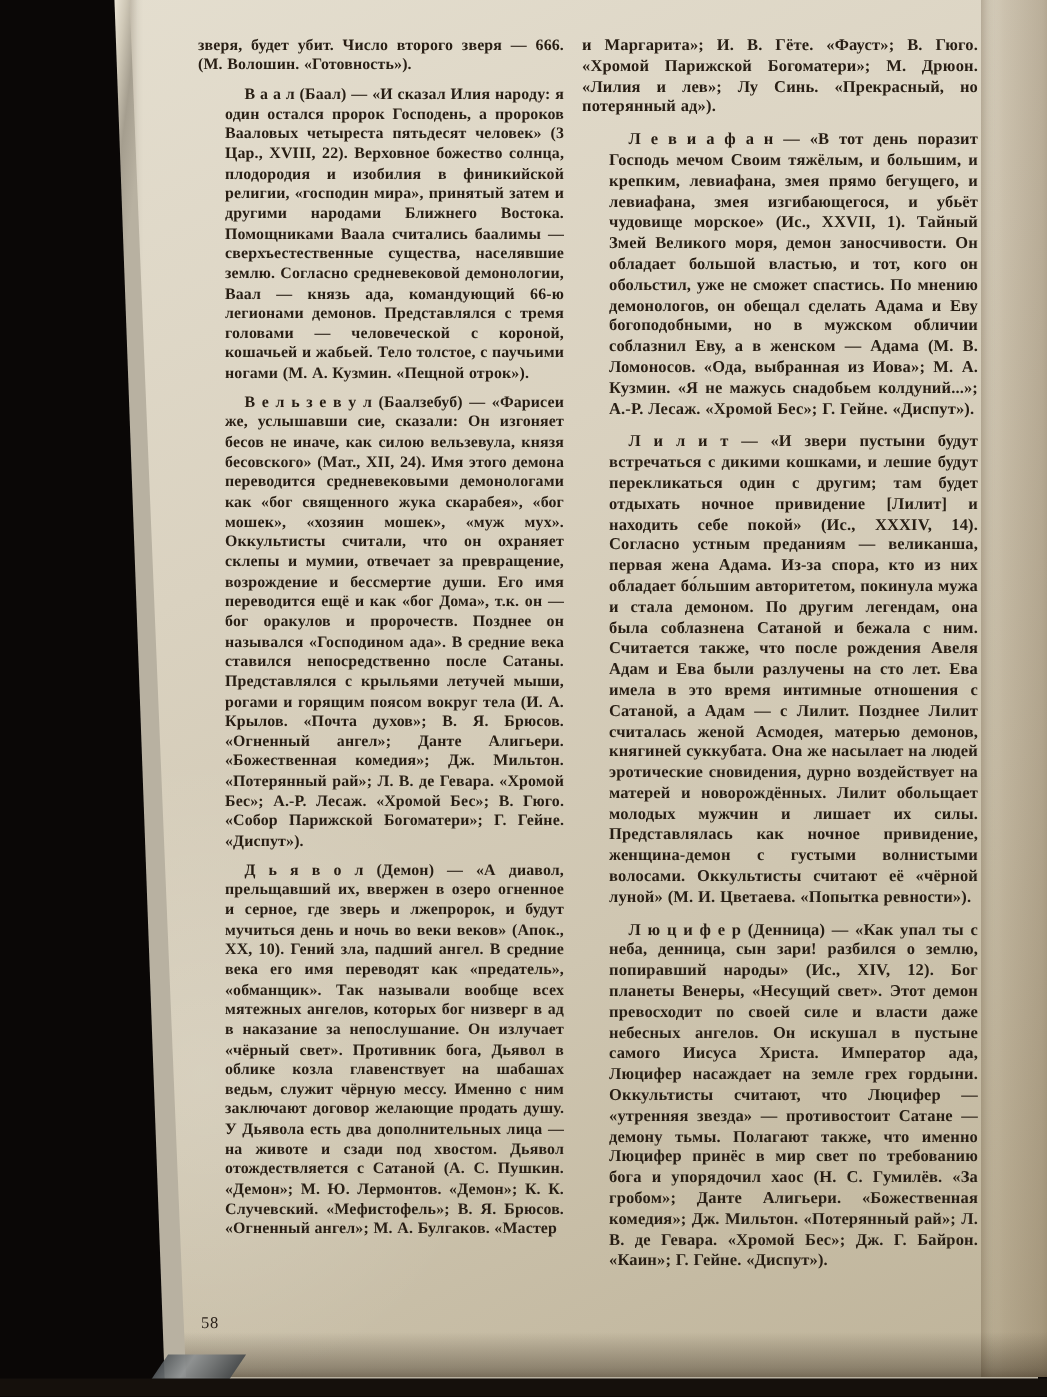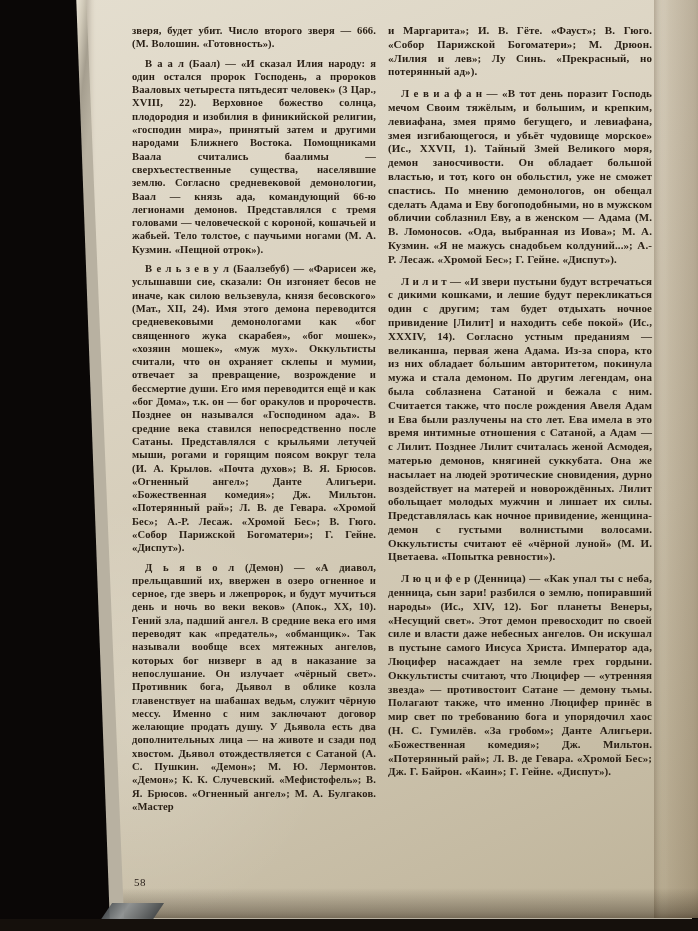--- a/index.html
+++ b/index.html
@@ -35,21 +35,21 @@
     position:absolute;left:0;right:0;bottom:0;height:30px;
     background:linear-gradient(to bottom,rgba(35,24,12,0),rgba(35,24,12,.42));
   }
   .content{position:absolute;left:46px;top:34px;display:flex;gap:12px;justify-content:flex-end;}
   .col p{
     margin:0;color:#281e14;font-weight:700;
     text-align:justify;letter-spacing:.1px;word-spacing:.3px;
   }
   .col-left{width:244px;font-size:10.6px;line-height:13.3px;}
   .col-right{width:264px;font-size:11px;line-height:13.8px;}
-  .col p.entry{text-indent:13px;margin-top:6px;}
+  .col p.entry{text-indent:13px;margin-top:6px;margin-left:18px;}
   .col-right p.entry{margin-top:8px;}
   .page-number{
     position:absolute;left:48px;top:886px;
     font-size:11px;font-weight:400;color:#2a211a;letter-spacing:.5px;
   }
   
   .stack-bottom{
     position:absolute;left:106px;top:903px;width:52px;height:18px;
     background:linear-gradient(to right,#565b5e,#8d9193 35%,#6e7274 65%,#45494c);
     transform:skewX(-34deg);opacity:.9;
@@ -71,21 +71,21 @@
 
     <div class="content">
       <div class="col col-left">
         <p>зверя, будет убит. Число второго зверя — 666. (М. Волошин. «Готовность»).</p>
         <p class="entry">В а а л (Баал) — «И сказал Илия народу: я один остался пророк Господень, а пророков Вааловых четыреста пятьдесят человек» (3 Цар., XVIII, 22). Верховное божество солнца, плодородия и изобилия в финикийской религии, «господин мира», принятый затем и другими народами Ближнего Востока. Помощниками Ваала считались баалимы — сверхъестественные существа, населявшие землю. Согласно средневековой демонологии, Ваал — князь ада, командующий 66-ю легионами демонов. Представлялся с тремя головами — человеческой с короной, кошачьей и жабьей. Тело толстое, с паучьими ногами (М. А. Кузмин. «Пещной отрок»).</p>
         <p class="entry">В е л ь з е в у л (Баалзебуб) — «Фарисеи же, услышавши сие, сказали: Он изгоняет бесов не иначе, как силою вельзевула, князя бесовского» (Мат., XII, 24). Имя этого демона переводится средневековыми демонологами как «бог священного жука скарабея», «бог мошек», «хозяин мошек», «муж мух». Оккультисты считали, что он охраняет склепы и мумии, отвечает за превращение, возрождение и бессмертие души. Его имя переводится ещё и как «бог Дома», т.к. он — бог оракулов и пророчеств. Позднее он назывался «Господином ада». В средние века ставился непосредственно после Сатаны. Представлялся с крыльями летучей мыши, рогами и горящим поясом вокруг тела (И. А. Крылов. «Почта духов»; В. Я. Брюсов. «Огненный ангел»; Данте Алигьери. «Божественная комедия»; Дж. Мильтон. «Потерянный рай»; Л. В. де Гевара. «Хромой Бес»; А.-Р. Лесаж. «Хромой Бес»; В. Гюго. «Собор Парижской Богоматери»; Г. Гейне. «Диспут»).</p>
         <p class="entry">Д ь я в о л (Демон) — «А диавол, прельщавший их, ввержен в озеро огненное и серное, где зверь и лжепророк, и будут мучиться день и ночь во веки веков» (Апок., XX, 10). Гений зла, падший ангел. В средние века его имя переводят как «предатель», «обманщик». Так называли вообще всех мятежных ангелов, которых бог низверг в ад в наказание за непослушание. Он излучает «чёрный свет». Противник бога, Дьявол в облике козла главенствует на шабашах ведьм, служит чёрную мессу. Именно с ним заключают договор желающие продать душу. У Дьявола есть два дополнительных лица — на животе и сзади под хвостом. Дьявол отождествляется с Сатаной (А. С. Пушкин. «Демон»; М. Ю. Лермонтов. «Демон»; К. К. Случевский. «Мефистофель»; В. Я. Брюсов. «Огненный ангел»; М. А. Булгаков. «Мастер</p>
       </div>
 
       <div class="col col-right">
-        <p>и Маргарита»; И. В. Гёте. «Фауст»; В. Гюго. «Собор Парижской Богоматери»; М. Дрюон. «Лилия и лев»; Лу Синь. «Прекрасный, но потерянный ад»).</p>
+        <p>и Маргарита»; И. В. Гёте. «Фауст»; В. Гюго. «Хромой Парижской Богоматери»; М. Дрюон. «Лилия и лев»; Лу Синь. «Прекрасный, но потерянный ад»).</p>
         <p class="entry">Л е в и а ф а н — «В тот день поразит Господь мечом Своим тяжёлым, и большим, и крепким, левиафана, змея прямо бегущего, и левиафана, змея изгибающегося, и убьёт чудовище морское» (Ис., XXVII, 1). Тайный Змей Великого моря, демон заносчивости. Он обладает большой властью, и тот, кого он обольстил, уже не сможет спастись. По мнению демонологов, он обещал сделать Адама и Еву богоподобными, но в мужском обличии соблазнил Еву, а в женском — Адама (М. В. Ломоносов. «Ода, выбранная из Иова»; М. А. Кузмин. «Я не мажусь снадобьем колдуний...»; А.-Р. Лесаж. «Хромой Бес»; Г. Гейне. «Диспут»).</p>
         <p class="entry">Л и л и т — «И звери пустыни будут встречаться с дикими кошками, и лешие будут перекликаться один с другим; там будет отдыхать ночное привидение [Лилит] и находить себе покой» (Ис., XXXIV, 14). Согласно устным преданиям — великанша, первая жена Адама. Из-за спора, кто из них обладает бо́льшим авторитетом, покинула мужа и стала демоном. По другим легендам, она была соблазнена Сатаной и бежала с ним. Считается также, что после рождения Авеля Адам и Ева были разлучены на сто лет. Ева имела в это время интимные отношения с Сатаной, а Адам — с Лилит. Позднее Лилит считалась женой Асмодея, матерью демонов, княгиней суккубата. Она же насылает на людей эротические сновидения, дурно воздействует на матерей и новорождённых. Лилит обольщает молодых мужчин и лишает их силы. Представлялась как ночное привидение, женщина-демон с густыми волнистыми волосами. Оккультисты считают её «чёрной луной» (М. И. Цветаева. «Попытка ревности»).</p>
         <p class="entry">Л ю ц и ф е р (Денница) — «Как упал ты с неба, денница, сын зари! разбился о землю, попиравший народы» (Ис., XIV, 12). Бог планеты Венеры, «Несущий свет». Этот демон превосходит по своей силе и власти даже небесных ангелов. Он искушал в пустыне самого Иисуса Христа. Император ада, Люцифер насаждает на земле грех гордыни. Оккультисты считают, что Люцифер — «утренняя звезда» — противостоит Сатане — демону тьмы. Полагают также, что именно Люцифер принёс в мир свет по требованию бога и упорядочил хаос (Н. С. Гумилёв. «За гробом»; Данте Алигьери. «Божественная комедия»; Дж. Мильтон. «Потерянный рай»; Л. В. де Гевара. «Хромой Бес»; Дж. Г. Байрон. «Каин»; Г. Гейне. «Диспут»).</p>
       </div>
     </div>
 
     <div class="page-number">58</div>
 
     <div class="bottom-shadow"></div>
   </div>

